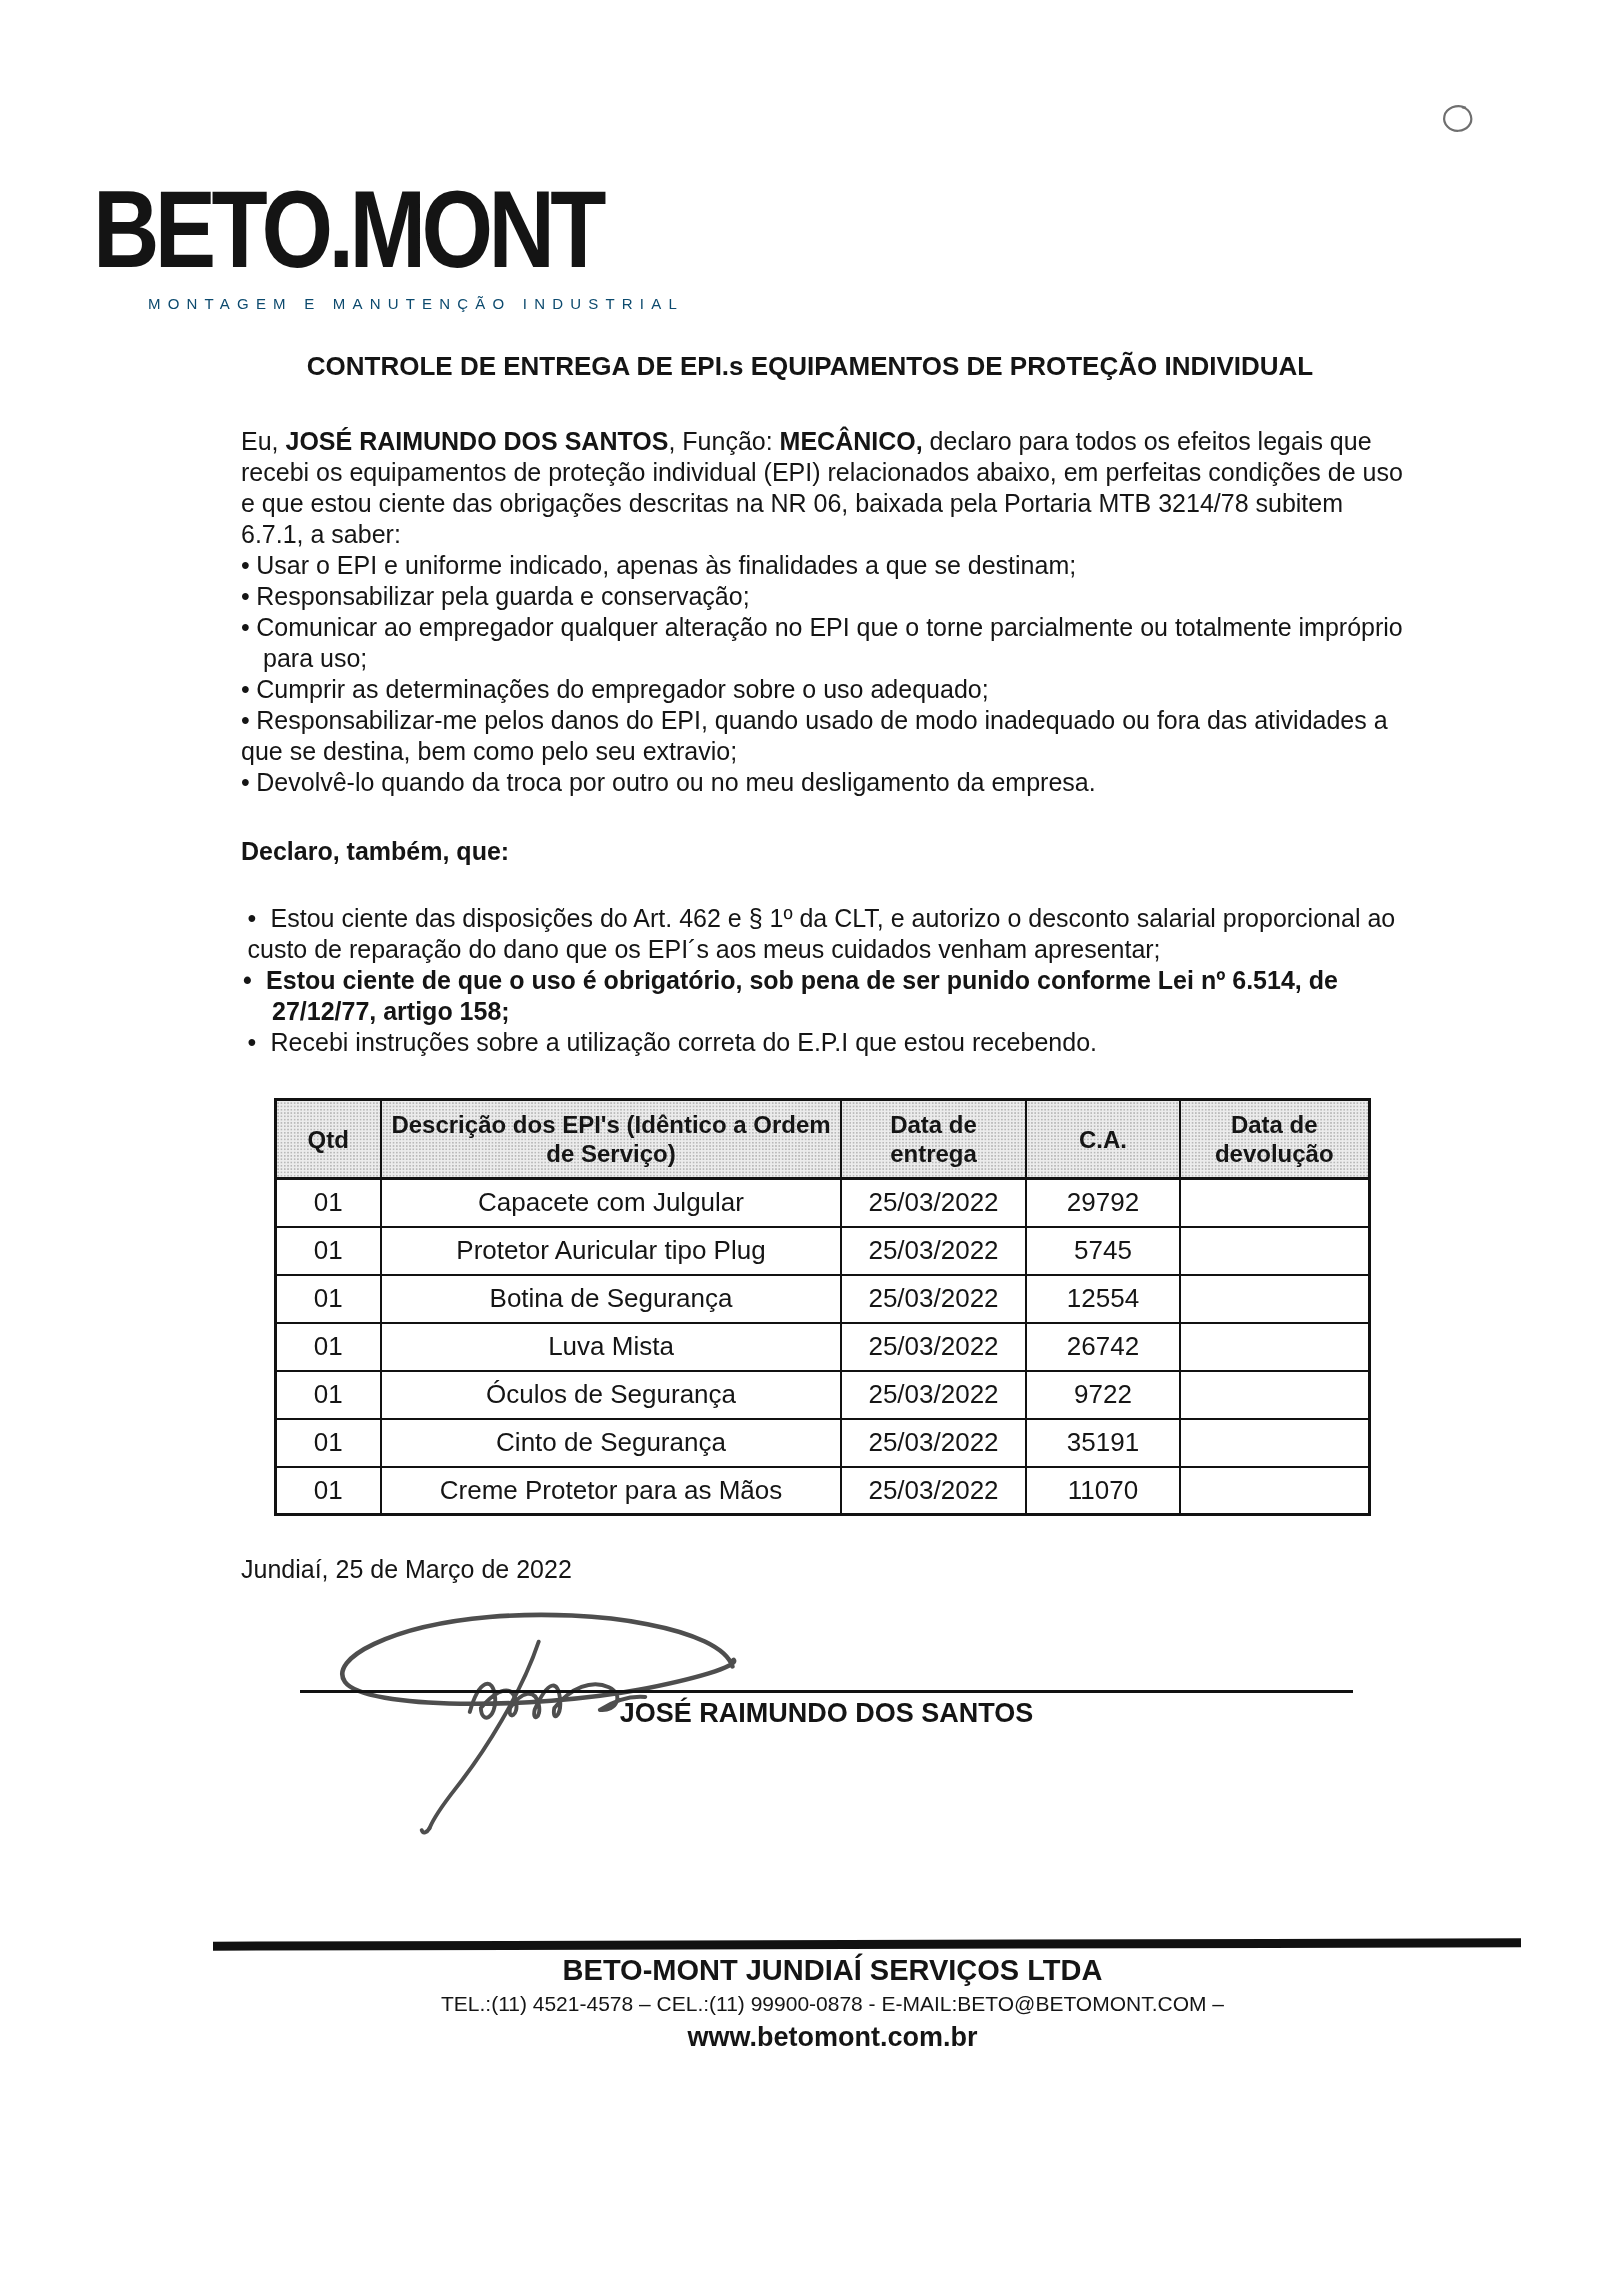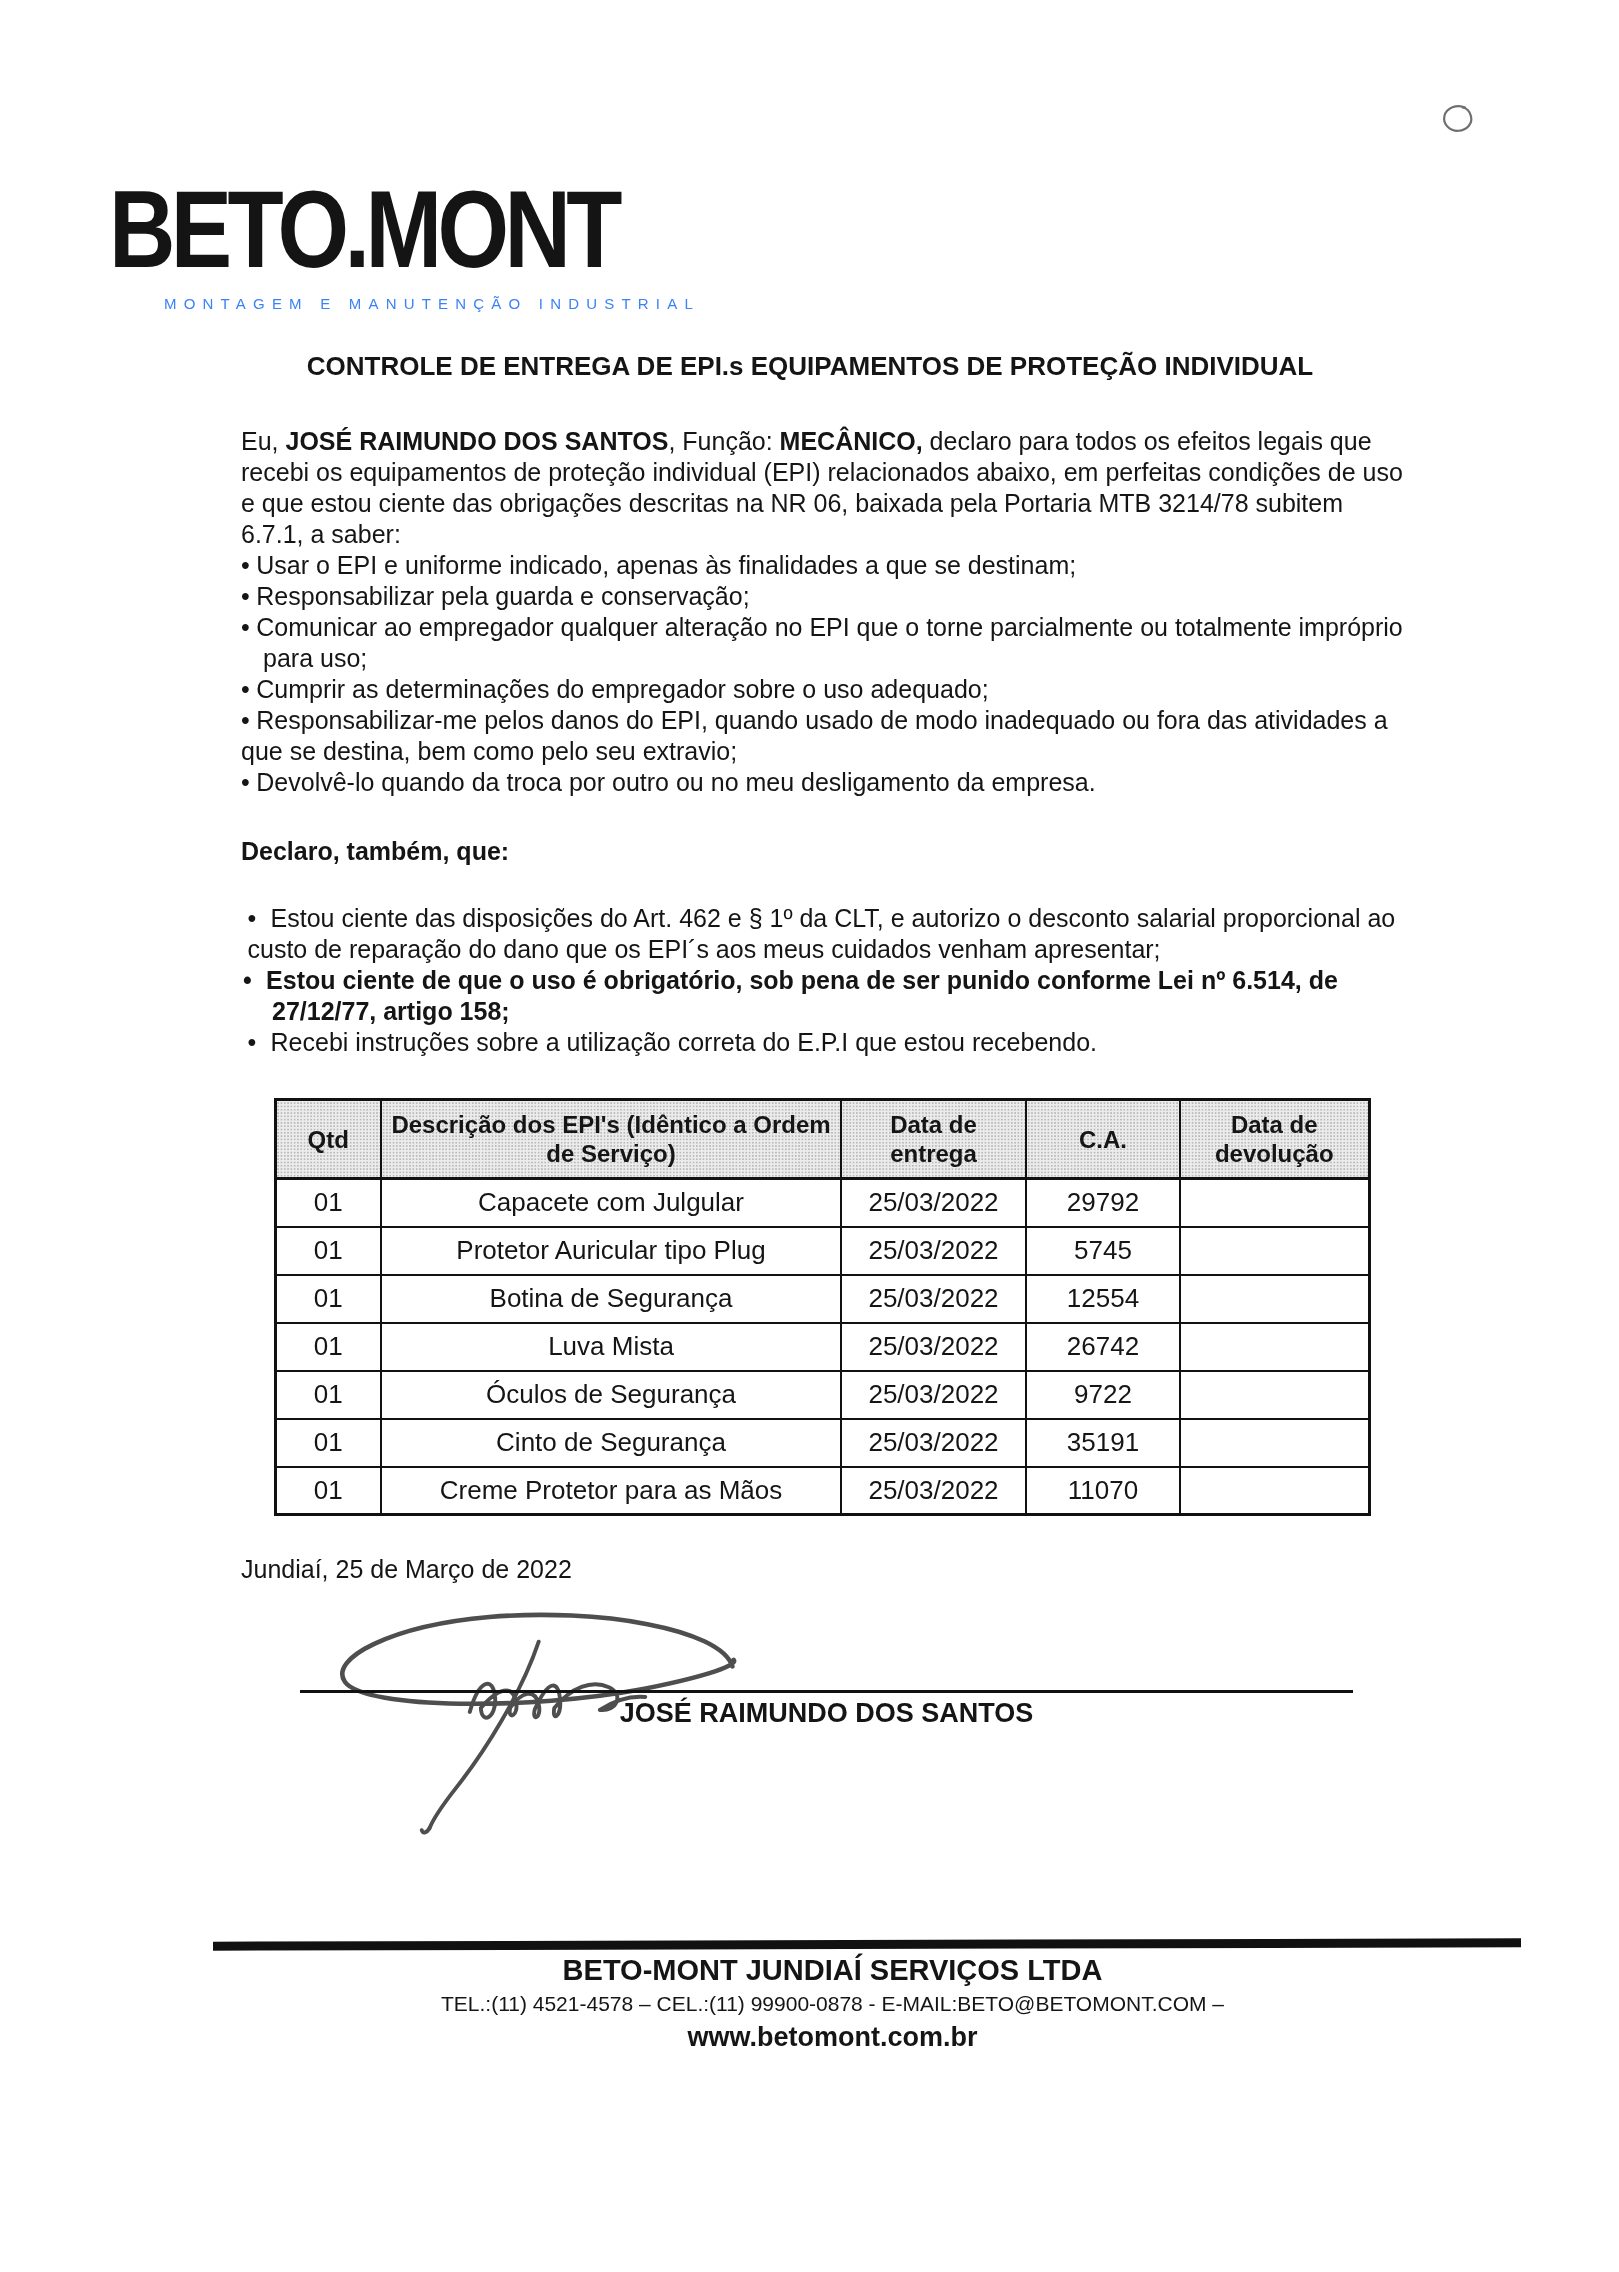--- a/index.html
+++ b/index.html
@@ -10,29 +10,29 @@
     color:#151515;
     position:relative;
     overflow:hidden;
   }
   .page { position:relative; width:1620px; height:2273px; background:#fff; }
 
   
   .pen-circle { position:absolute; left:1441px; top:103px; }
 
   
-  .logo-block { position:absolute; left:109px; top:168px; }
+  .logo-block { position:absolute; left:93px; top:168px; }
   .logo-word {
     font-weight:bold; font-size:92px; letter-spacing:-4.6px;
     color:#141414; transform:scaleY(1.18); transform-origin:top left;
     white-space:nowrap;
   }
   .logo-tagline {
     margin-top:22px; margin-left:55px;
-    font-size:15px; letter-spacing:7.2px; color:#3b82f6;
+    font-size:15px; letter-spacing:7.2px; color:#0c4a6e;
     white-space:nowrap;
   }
 
   
   .doc-title {
     position:absolute; left:0; top:351px; width:1620px;
     text-align:center; font-weight:bold; font-size:26px;
     letter-spacing:0px;
   }
 

